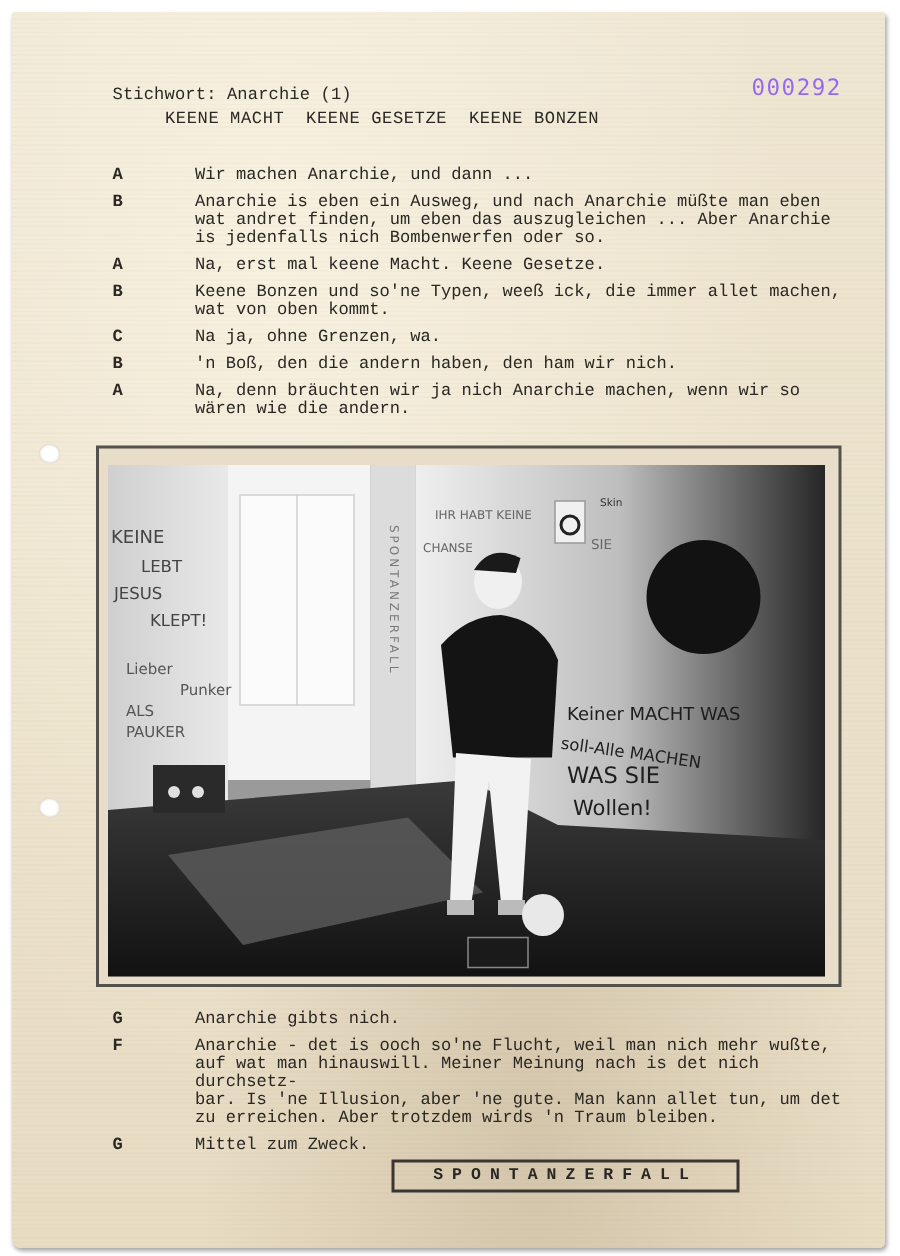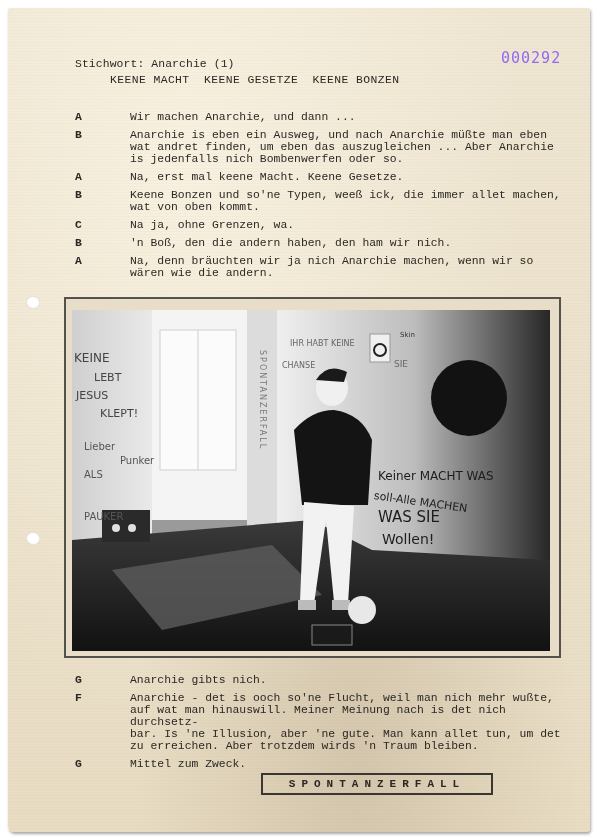--- a/index.html
+++ b/index.html
@@ -142,21 +142,21 @@
     <circle cx="290" cy="300" r="14" fill="#e8e8e8"></circle>
     <rect x="240" y="315" width="40" height="20" fill="#1a1a1a" stroke="#888"></rect>
   </svg>
   <div class="graffiti" style="left:2px; top:42px; font-size:12px; color:#444;">KEINE</div>
   <div class="graffiti" style="left:22px; top:62px; font-size:11px; color:#444;">LEBT</div>
   <div class="graffiti" style="left:4px; top:80px; font-size:11px; color:#444;">JESUS</div>
   <div class="graffiti" style="left:28px; top:98px; font-size:11px; color:#444;">KLEPT!</div>
   <div class="graffiti" style="left:12px; top:132px; font-size:10px; color:#555;">Lieber</div>
   <div class="graffiti" style="left:12px; top:146px; font-size:10px; color:#555;margin-left:36px;">Punker</div>
   <div class="graffiti" style="left:12px; top:160px; font-size:10px; color:#555;">ALS</div>
-  <div class="graffiti" style="left:12px; top:174px; font-size:10px; color:#555;margin-top:28px;">PAUKER</div>
+  <div class="graffiti" style="left:12px; top:174px; font-size:10px; color:#555;">PAUKER</div>
   <div class="graffiti" style="left:186px; top:40px; font-size:8px; color:#777; writing-mode: vertical-rl; letter-spacing:2px;">SPONTANZERFALL</div>
   <div class="graffiti" style="left:218px; top:30px; font-size:8px; color:#666;">IHR HABT KEINE</div>
   <div class="graffiti" style="left:210px; top:52px; font-size:8px; color:#666;">CHANSE</div>
   <div class="graffiti" style="left:328px; top:22px; font-size:7px; color:#333;">Skin</div>
   <div class="graffiti" style="left:322px; top:50px; font-size:9px; color:#666;">SIE</div>
   <div class="graffiti" style="left:306px; top:160px; font-size:12px;">Keiner MACHT WAS</div>
   <div class="graffiti" style="left:302px; top:180px; font-size:11px; transform: rotate(8deg); transform-origin:left;">soll-Alle MACHEN</div>
   <div class="graffiti" style="left:306px; top:200px; font-size:15px;">WAS SIE</div>
   <div class="graffiti" style="left:310px; top:222px; font-size:14px;">Wollen!</div>
 </div>

